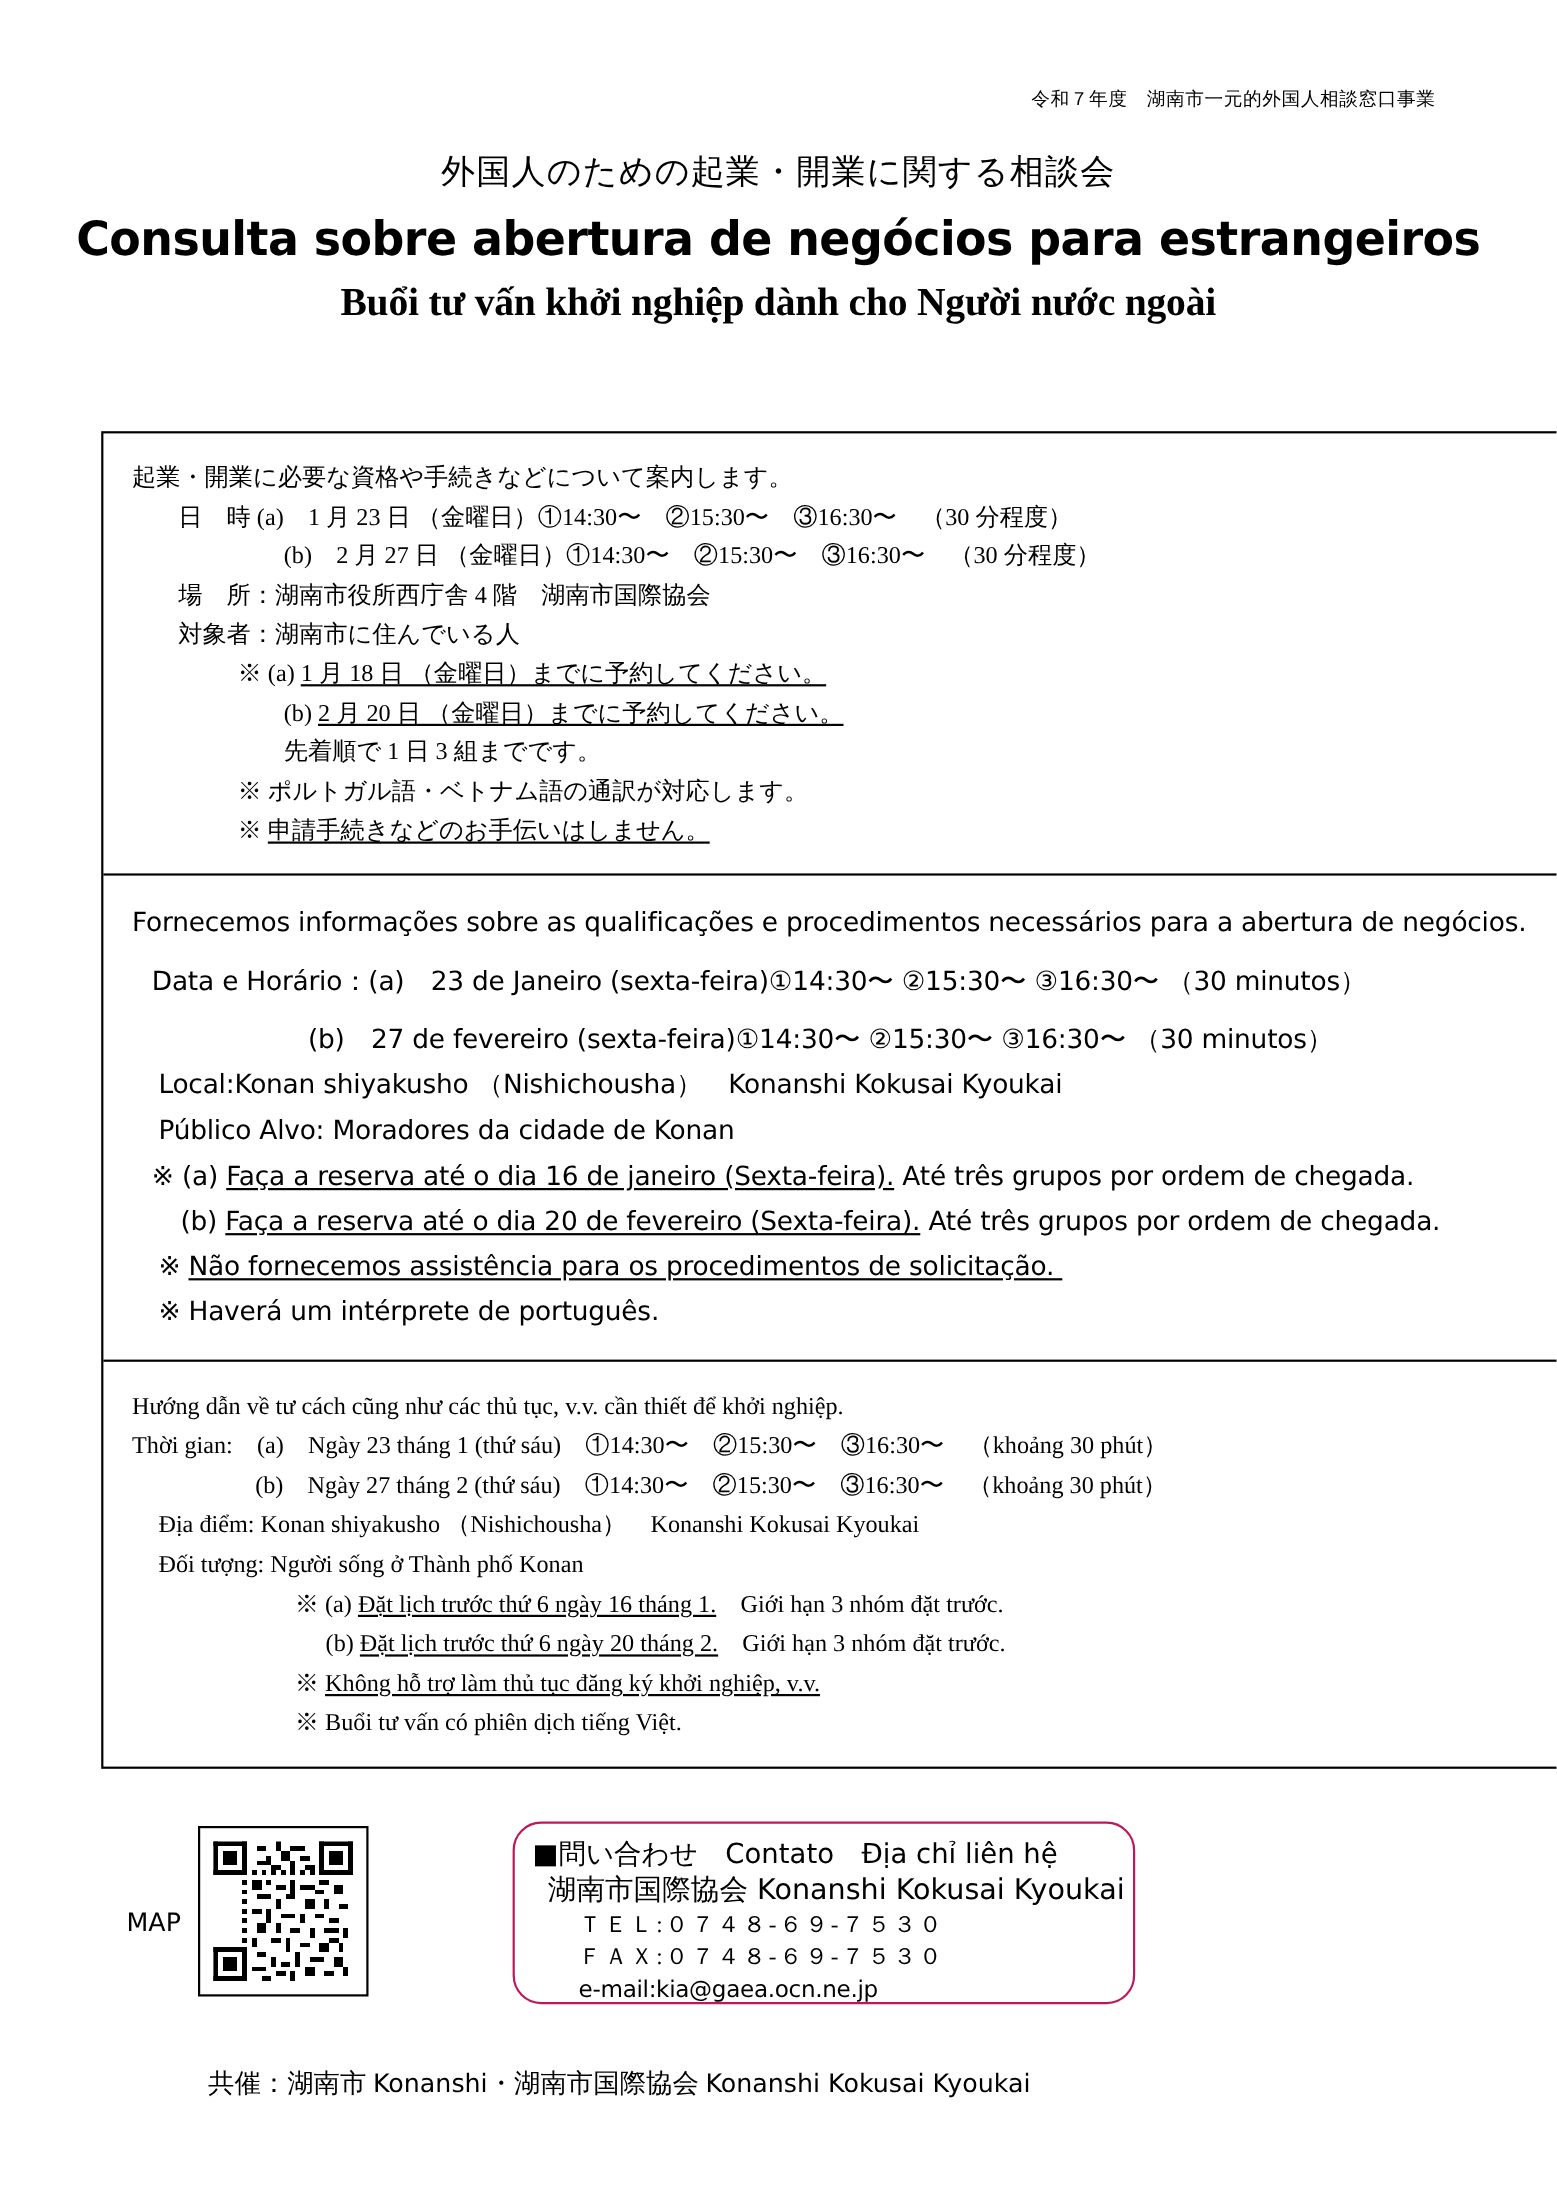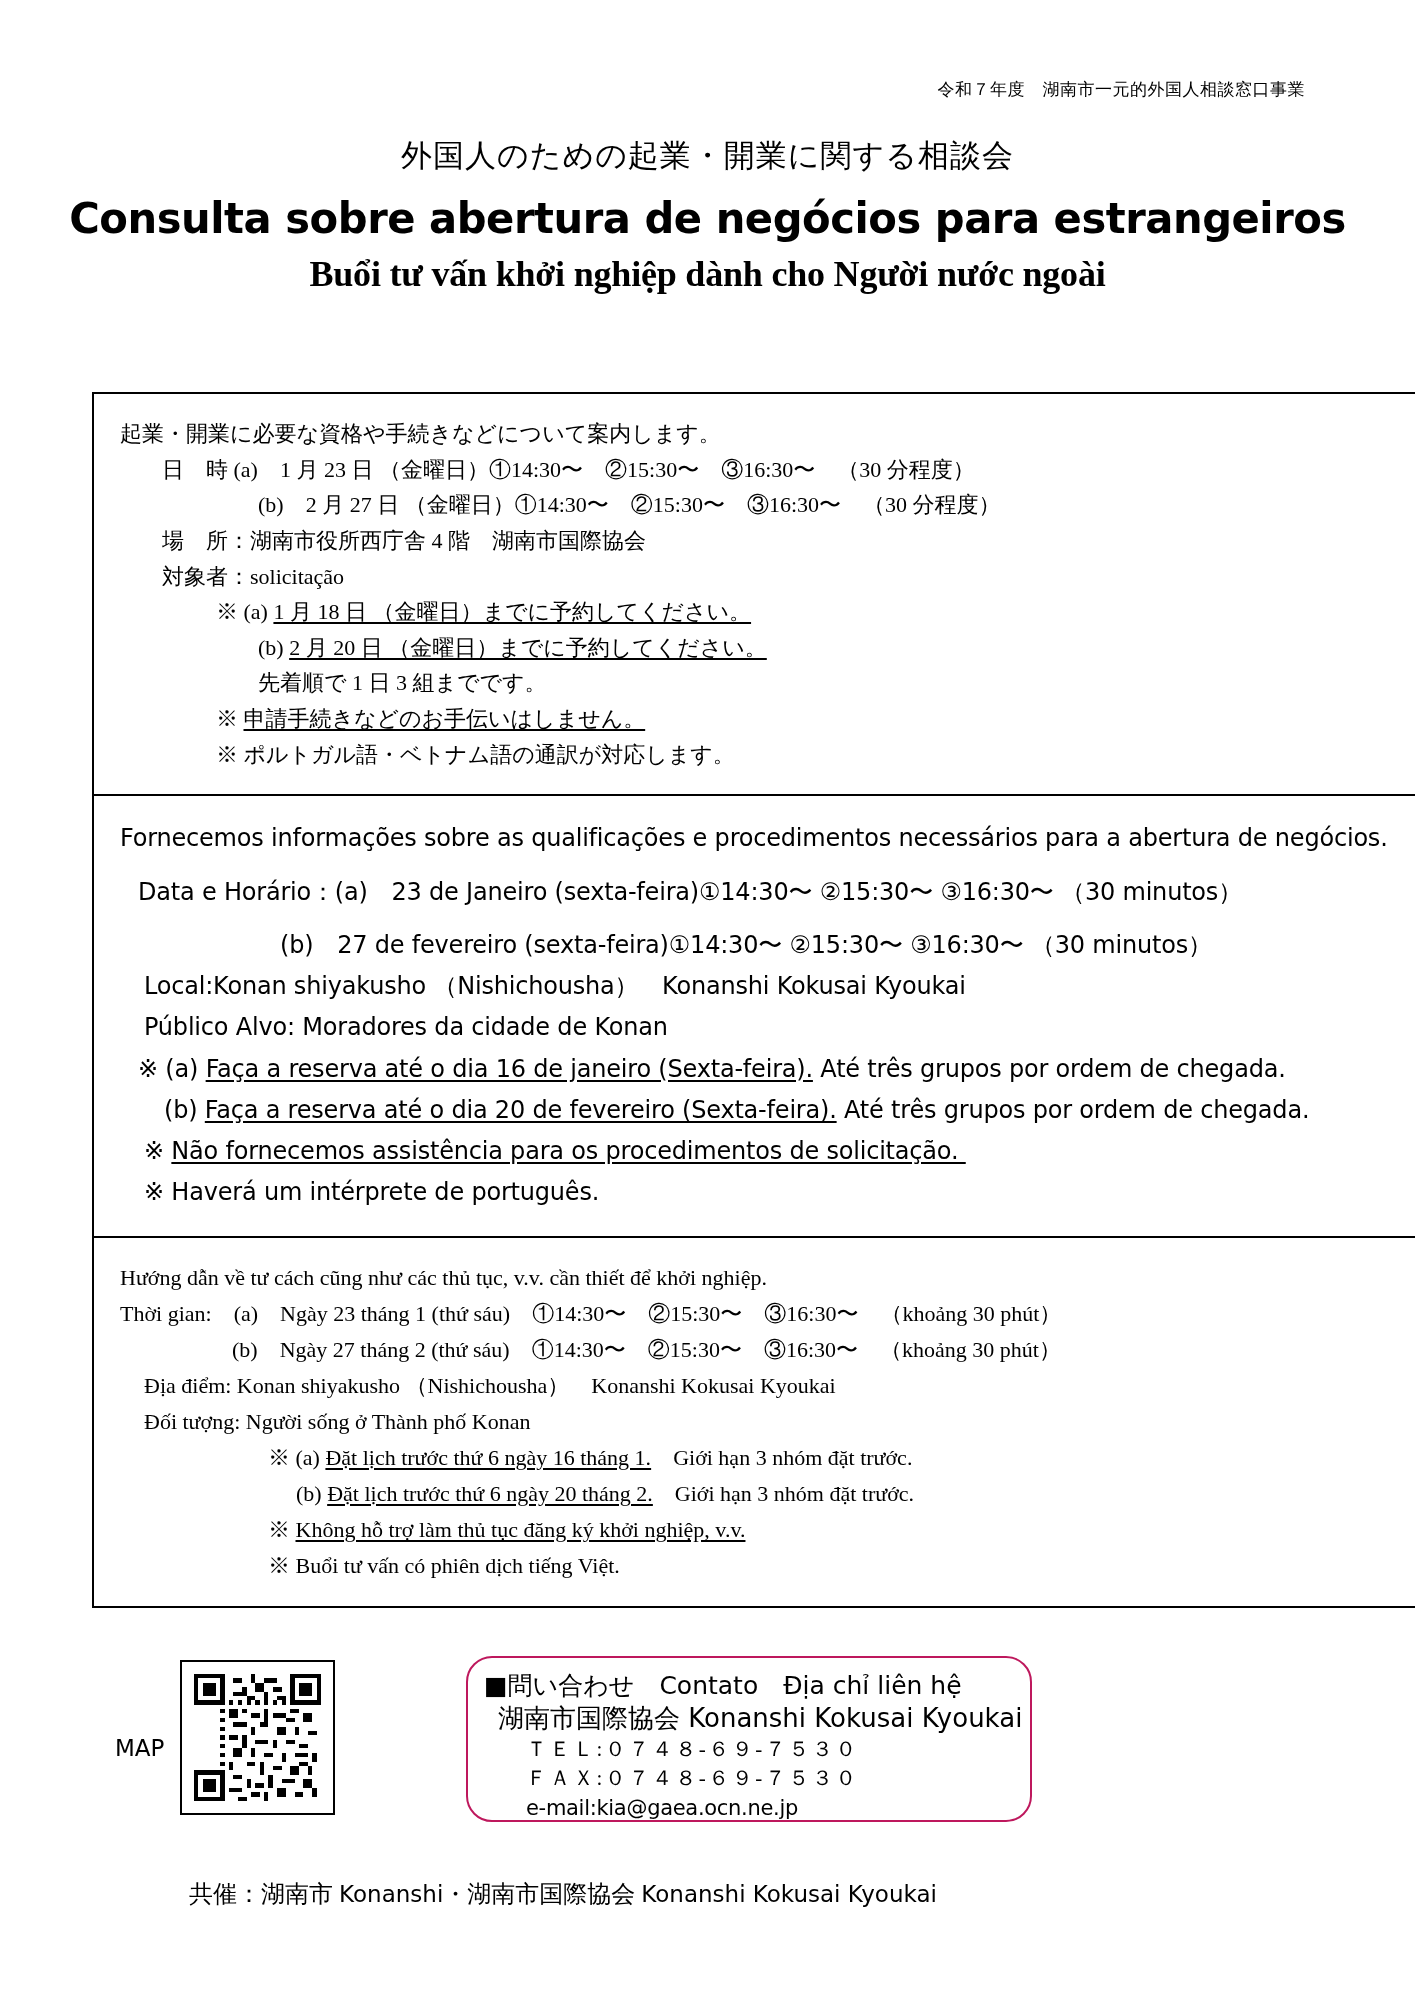--- a/index.html
+++ b/index.html
@@ -210,26 +210,26 @@
     <div class="title-vi">Buổi tư vấn khởi nghiệp dành cho Người nước ngoài</div>
   </div>
 
   <div class="main-box">
 
     <div class="section sec-ja">
       <div class="ln">起業・開業に必要な資格や手続きなどについて案内します。</div>
       <div class="ln ind1"><span>日　時</span> <span>(a)　1 月 23 日 （金曜日）①14:30〜　②15:30〜　③16:30〜　（30 分程度）</span></div>
       <div class="ln ind3">(b)　2 月 27 日 （金曜日）①14:30〜　②15:30〜　③16:30〜　（30 分程度）</div>
       <div class="ln ind1">場　所：湖南市役所西庁舎 4 階　湖南市国際協会</div>
-      <div class="ln ind1">対象者：solicitação</div>
+      <div class="ln ind1">対象者：湖南市に住んでいる人</div>
       <div class="ln ind2"><span>※</span> <span>(a)</span> <span class="u">1 月 18 日 （金曜日）までに予約してください。</span></div>
       <div class="ln ind3"><span>(b)</span> <span class="u">2 月 20 日 （金曜日）までに予約してください。</span></div>
       <div class="ln ind3">先着順で 1 日 3 組までです。</div>
+      <div class="ln ind2"><span>※</span> <span>ポルトガル語・ベトナム語の通訳が対応します。</span></div>
       <div class="ln ind2"><span>※</span> <span class="u">申請手続きなどのお手伝いはしません。</span></div>
-      <div class="ln ind2"><span>※</span> <span>ポルトガル語・ベトナム語の通訳が対応します。</span></div>
     </div>
 
     <div class="section sec-pt">
       <div class="ln">Fornecemos informações sobre as qualificações e procedimentos necessários para a abertura de negócios.</div>
       <div class="pt-gap"></div>
       <div class="ln pt-ind-a">Data e Horário：(a)　23 de Janeiro (sexta-feira)①14:30〜 ②15:30〜 ③16:30〜 （30 minutos）</div>
       <div class="pt-gap"></div>
       <div class="ln pt-ind-b">(b)　27 de fevereiro (sexta-feira)①14:30〜 ②15:30〜 ③16:30〜 （30 minutos）</div>
       <div class="ln pt-ind-c">Local:Konan shiyakusho （Nishichousha）　Konanshi Kokusai Kyoukai</div>
       <div class="ln pt-ind-c">Público Alvo: Moradores da cidade de Konan</div>

